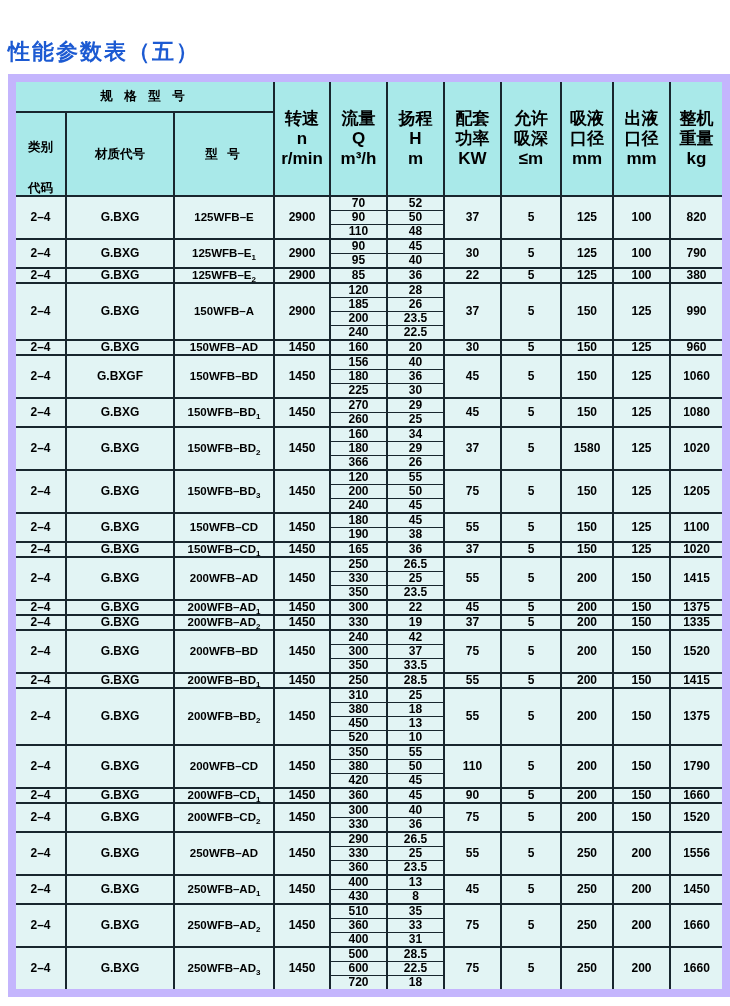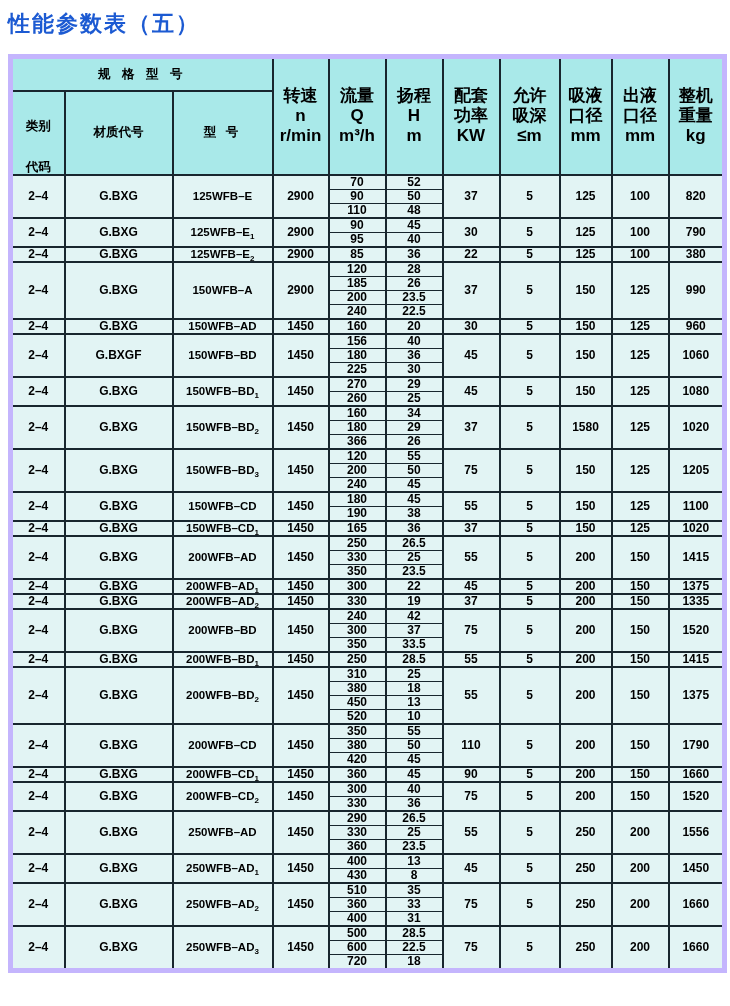--- a/index.html
+++ b/index.html
@@ -4,26 +4,26 @@
 <style>
   html,body { margin:0; padding:0; }
   body {
     width:730px; height:1006px; overflow:hidden;
     background:#ffffff;
     font-family:"Liberation Sans","DejaVu Sans",sans-serif;
     -webkit-font-smoothing:antialiased;
   }
   .page-title {
     color:#1c5ad2; font-size:22px; font-weight:bold;
-    padding:9px 0 15px 8px; letter-spacing:2px;
+    padding:9px 0 7px 8px; letter-spacing:2px;margin-top:28px;
   }
   table.spec-table {
     border-collapse:collapse; table-layout:fixed;
     margin-left:8px; width:714px;
-    border:5px solid #c4b5fd;
+    border:8px solid #c4b5fd;
   }
   .spec-table th, .spec-table td {
     border:2px solid #18262e;
     background:#e2f4f4;
     color:#000;
     font-weight:bold;
     text-align:center;
     vertical-align:middle;
     padding:0;
     overflow:hidden;

